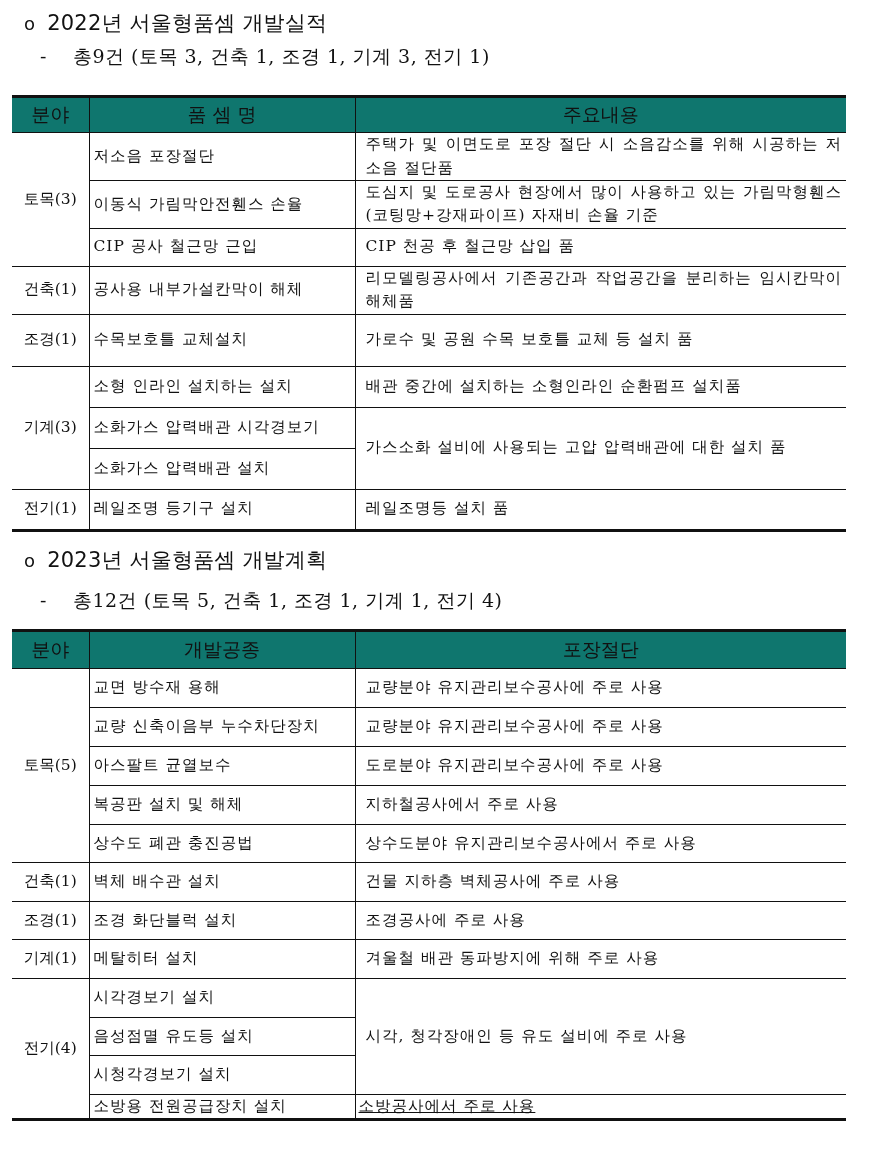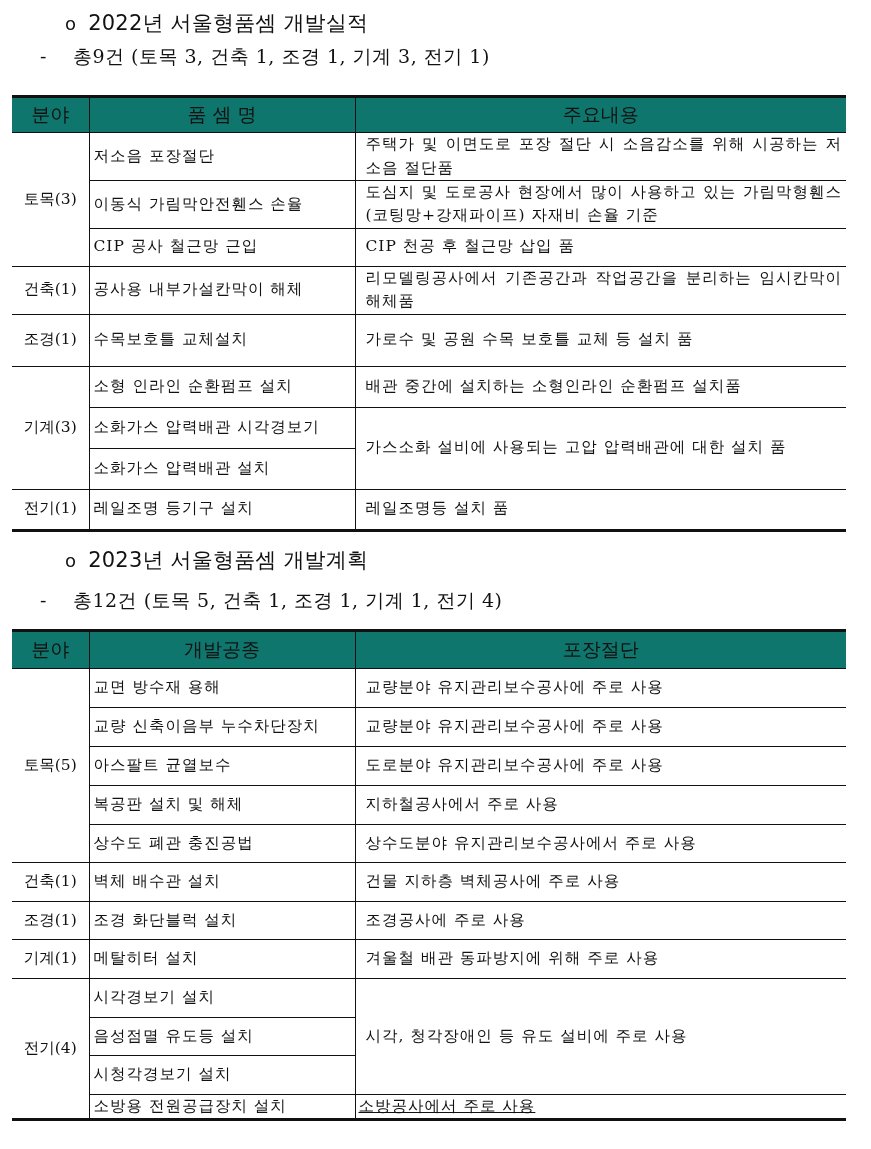--- a/index.html
+++ b/index.html
@@ -4,21 +4,21 @@
 <style>
   html, body { margin:0; padding:0; background:#ffffff; }
   body {
     width:871px; height:1149px; position:relative; overflow:hidden;
     font-family: "DejaVu Serif", "Liberation Serif", serif;
     color:#111;
   }
   .heading {
     position:absolute; left:24px;
     font-family: "DejaVu Sans", "Liberation Sans", sans-serif;
-    font-size:21px; letter-spacing:0.2px;margin-left:41px;
+    font-size:21px; letter-spacing:0.2px;
   }
   .heading .bullet { margin-right:12px; font-size:18px; }
   .sub {
     position:absolute; left:40px;
     font-size:19px; letter-spacing:0.5px;
   }
   .sub .dash { margin-right:26px; }
   table.doc {
     position:absolute; left:12px; width:834px;
     border-collapse:collapse; table-layout:fixed;
@@ -94,21 +94,21 @@
   </tr>
 
   <tr style="height:52px;">
     <td class="cat">조경(1)</td>
     <td>수목보호틀 교체설치</td>
     <td class="desc">가로수 및 공원 수목 보호틀 교체 등 설치 품</td>
   </tr>
 
   <tr style="height:41px;">
     <td class="cat" rowspan="3">기계(3)</td>
-    <td>소형 인라인 순환펌프 설치</td>
+    <td>소형 인라인 설치하는 설치</td>
     <td class="desc">배관 중간에 설치하는 소형인라인 순환펌프 설치품</td>
   </tr>
   <tr style="height:41px;">
     <td>소화가스 압력배관 시각경보기</td>
     <td class="desc" rowspan="2">가스소화 설비에 사용되는 고압 압력배관에 대한 설치 품</td>
   </tr>
   <tr style="height:41px;">
     <td>소화가스 압력배관 설치</td>
   </tr>
 

